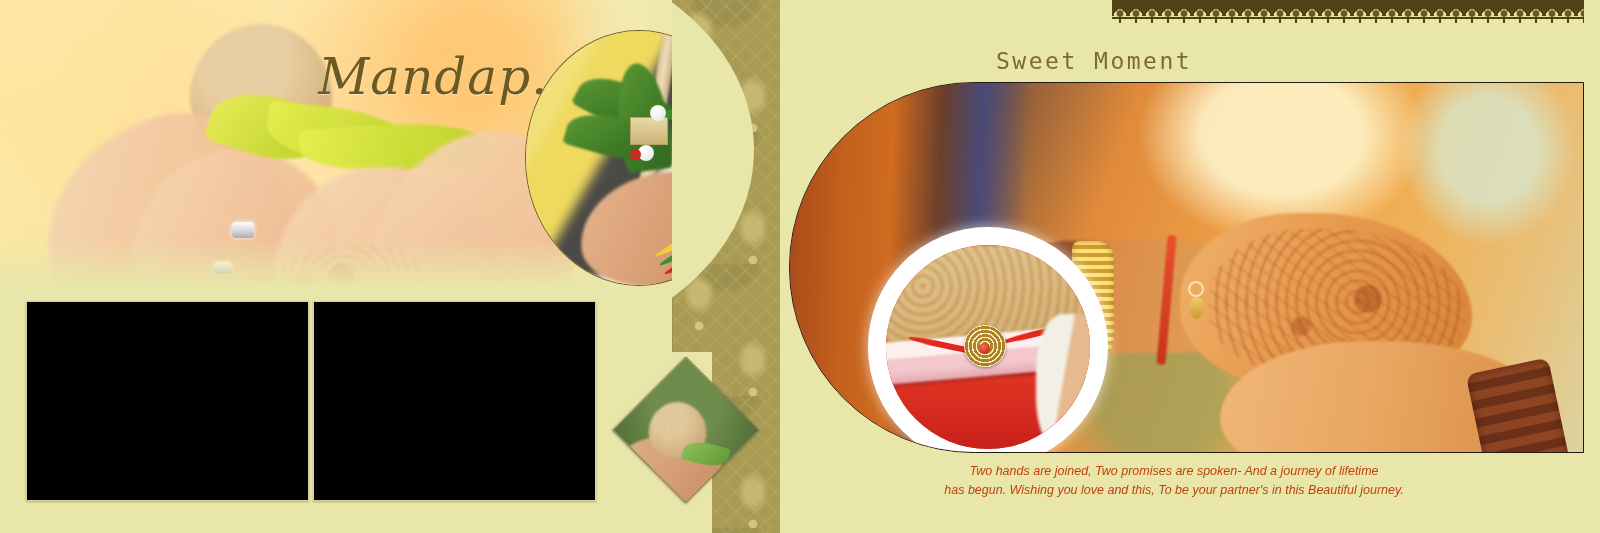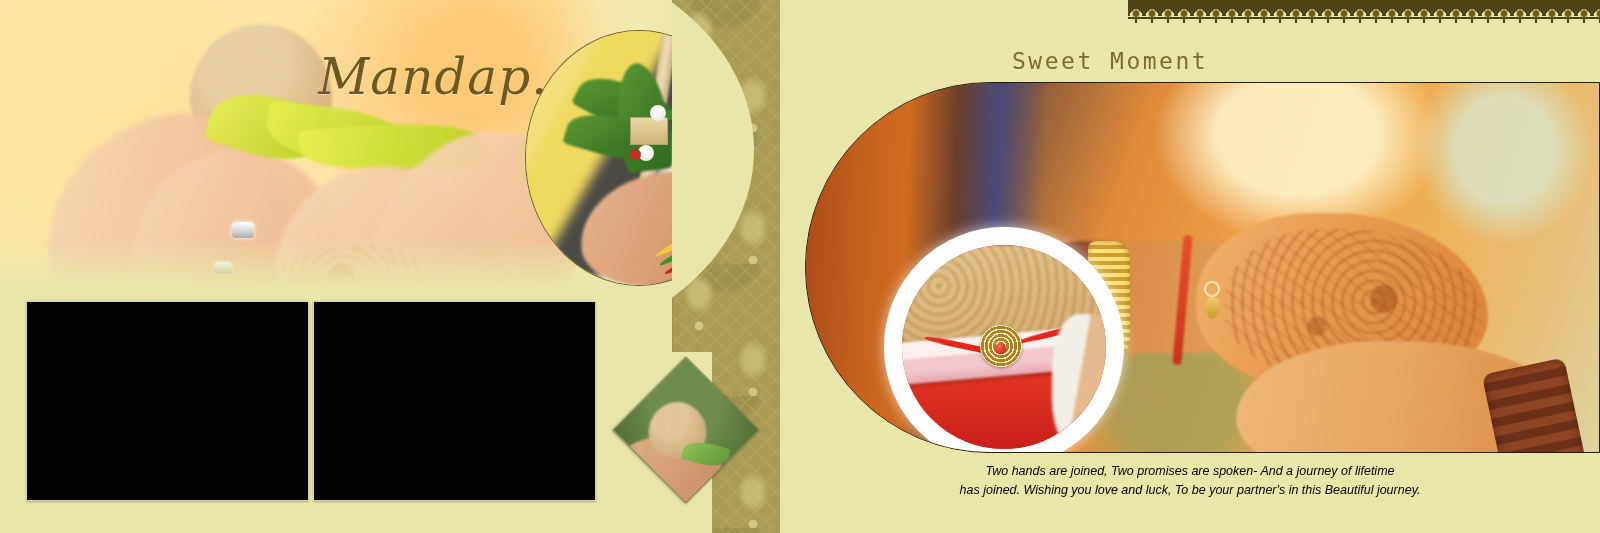--- a/index.html
+++ b/index.html
@@ -234,21 +234,21 @@
   }
   #diamond-photo .dh2 {
     position:absolute; left:48%; top:60%; width:80px; height:70px;
     transform:rotate(-45deg);
     background:linear-gradient(120deg,#ddaa82,#c6885f);
     border-radius:46% 54% 44% 56%/54% 50% 50% 46%;
     filter:blur(1.5px);
   }
 
   
-  #right-panel { position:absolute; left:780px; top:0; width:820px; height:533px; overflow:hidden; }
+  #right-panel { position:absolute; left:764px; top:0; width:820px; height:533px; overflow:hidden; }
 
   
   #ornament-border {
     position:absolute; left:348px; top:0; width:472px; height:24px;
     background-color:#e9e6a9;
     overflow:hidden;
   }
   #ornament-border .arches {
     position:absolute; left:0; top:0; width:100%; height:16px;
     background-color:#4f4318;
@@ -430,21 +430,21 @@
   }
 
   
   #caption {
     position:absolute; left:0; top:462px; width:820px;
     text-align:center;
     font-family:"Liberation Sans", sans-serif;
     font-style:italic;
     font-size:12.5px;
     line-height:1.55;
-    color:#000000;
+    color:#c2410c;
   }
   #caption span { display:block; }
 </style>
 </head>
 <body>
 
 <div id="page">
 
   <div id="left-panel">
 
@@ -547,17 +547,17 @@
           <div class="bead">
             <div class="ruby"></div>
           </div>
           <div class="groom-hand"></div>
         </div>
       </div>
     </div>
 
     <div id="caption">
       <span>Two hands are joined, Two promises are spoken- And a journey of lifetime</span>
-      <span>has joined. Wishing you love and luck, To be your partner's in this Beautiful journey.</span>
+      <span>has begun. Wishing you love and this, To be your partner's in this Beautiful journey.</span>
     </div>
   </div>
 
 </div>
 
 </body></html>

